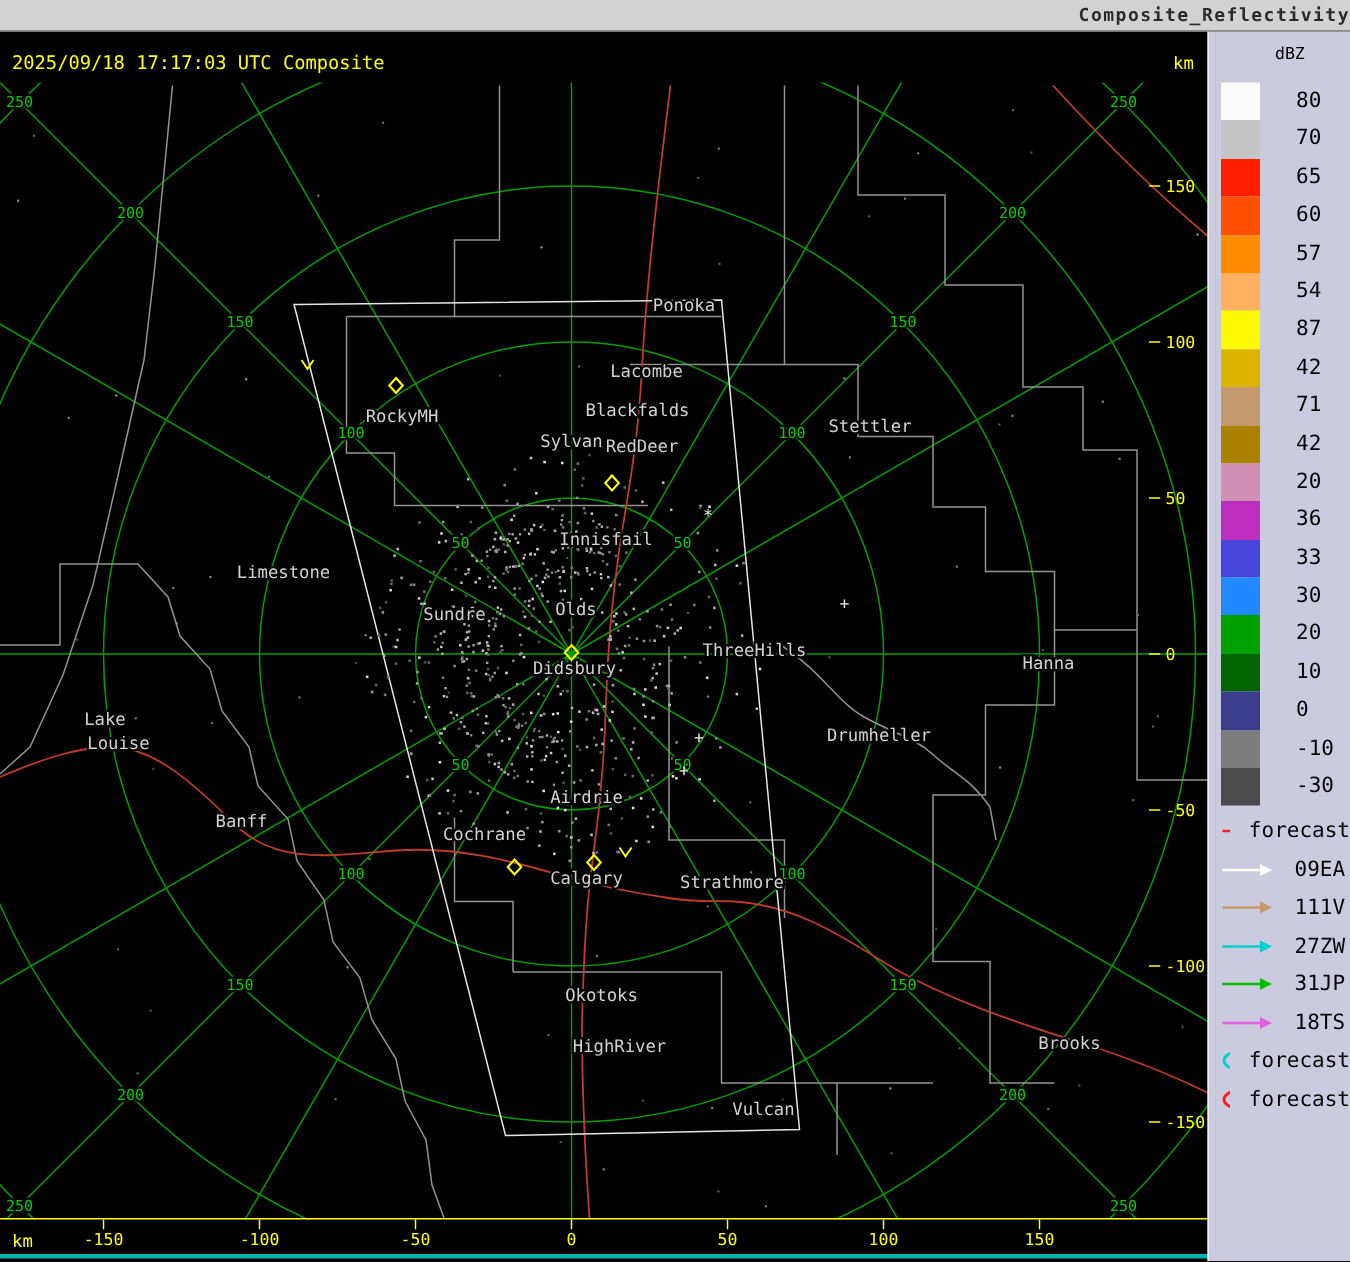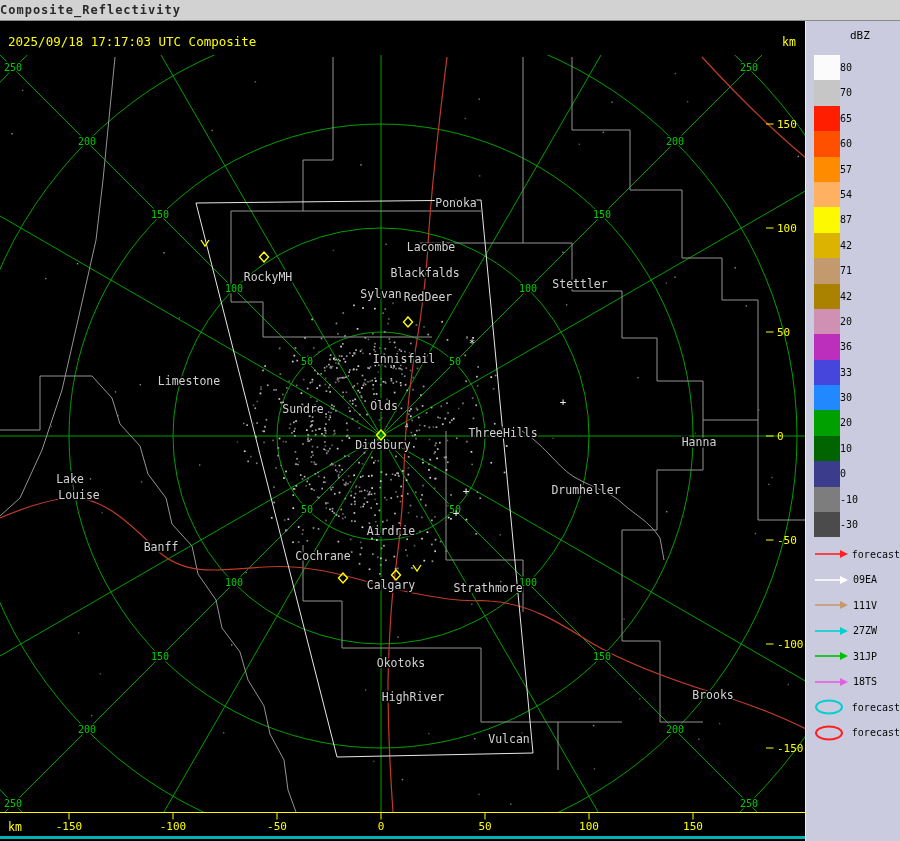--- a/index.html
+++ b/index.html
@@ -1,31 +1,31 @@
 <!DOCTYPE html>
 <html><head>
 <meta charset="utf-8">
 <style>
   *{margin:0;padding:0;box-sizing:border-box}
   html,body{background:#000}
   #app{position:relative;width:900px;height:841px;background:#000;overflow:hidden;
        font-family:"DejaVu Sans Mono",monospace}
   .titlebar{position:absolute;top:0;left:0;width:900px;height:21px;background:#d2d2d2;
-            border-bottom:1px solid #8a8a8a;z-index:3;text-align:left;line-height:21px;
+            border-bottom:1px solid #8a8a8a;z-index:3;text-align:right;line-height:21px;
             font-size:12px;font-weight:bold;letter-spacing:1px;color:#2a2a2a}
   #map{position:absolute;top:0;left:0;z-index:1;font-family:"DejaVu Sans Mono",monospace}
   .sidebar{position:absolute;top:21px;right:0;width:95px;height:820px;background:#cbcbdf;
            border-left:1px solid #f0f0f0;padding-left:8px;z-index:2}
   .cb-title{margin:8px 0 13px 36px;font-size:11px;color:#000}
   .cb-row{display:flex;height:25.4px;align-items:stretch}
   .cb-swatch{width:26px}
-  .cb-label{font-size:10px;color:#050505;margin-left:0;line-height:25.4px}
+  .cb-label{font-size:14px;color:#050505;margin-left:24px;line-height:25.4px}
   #tracks{margin-top:4px}
   .lg-row{display:flex;align-items:center;height:25.5px}
-  .lg-label{font-size:10px;color:#050505;margin-left:3px}
+  .lg-label{font-size:14px;color:#050505;margin-left:13px}
 </style>
 </head>
 <body>
 
 <div id="app">
   <svg id="map" width="806" height="841">
       <defs>
         <clipPath id="plot">
           <rect x="0" y="55" width="806" height="758"></rect>
         </clipPath>

